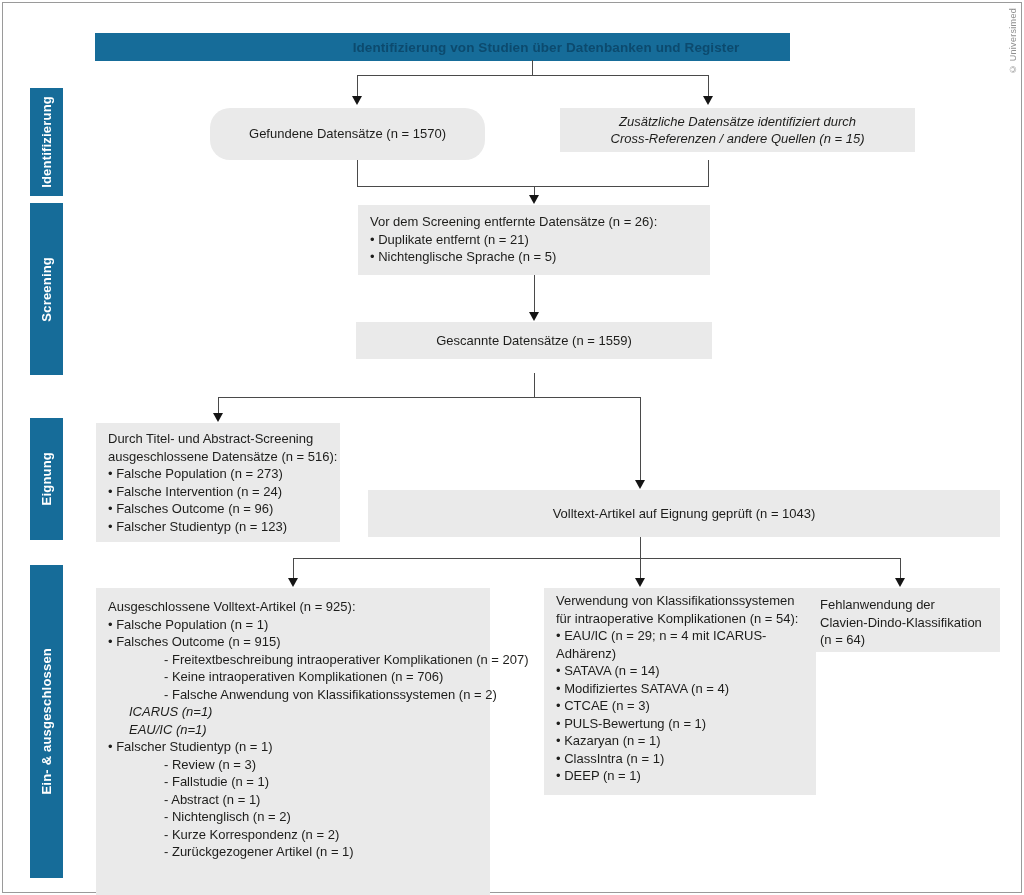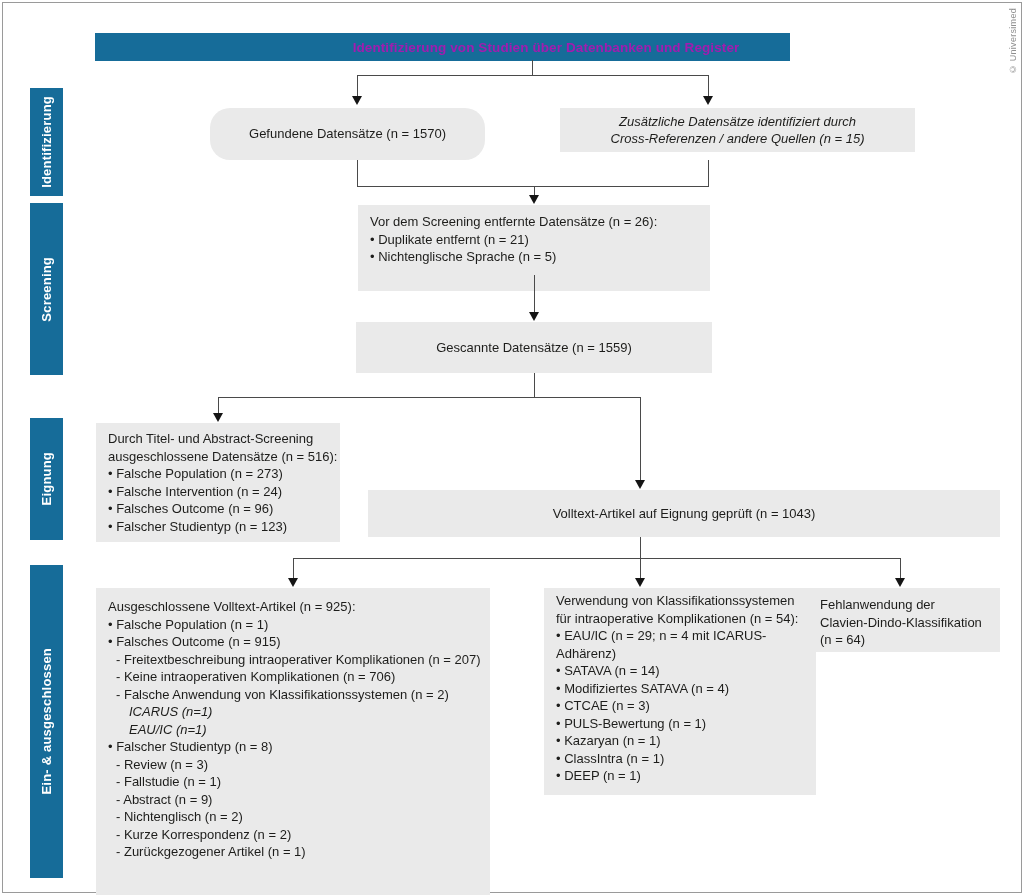--- a/index.html
+++ b/index.html
@@ -6,35 +6,35 @@
   #stage{
     position:relative;width:1024px;height:895px;background:#fff;
     font-family:"Liberation Sans",sans-serif;color:#1d1d1b;overflow:hidden;
   }
   #frame{position:absolute;left:2px;top:2px;right:2px;bottom:2px;border:1px solid #9a9a9a;}
   .bluebar{position:absolute;background:#166c99;}
   .headerbar{left:95px;top:33px;width:695px;height:28px;}
   .header-title{
     position:absolute;left:350px;top:33px;width:392px;height:28px;
     display:flex;align-items:center;justify-content:center;
-    color:#a21caf;font-weight:bold;font-size:13.5px;letter-spacing:.1px;
+    color:#0c4a6e;font-weight:bold;font-size:13.5px;letter-spacing:.1px;
   }
   .stage-label{
     position:absolute;left:30px;width:33px;
     display:flex;align-items:center;justify-content:center;
     color:#fff;font-weight:bold;font-size:13px;
   }
   .stage-label span{
     writing-mode:vertical-rl;transform:rotate(180deg);white-space:nowrap;letter-spacing:.2px;
   }
   .box{position:absolute;background:#eaeaea;font-size:13px;line-height:17.5px;}
   .box.center{display:flex;flex-direction:column;align-items:center;justify-content:center;text-align:center;}
   .box.leftpad{padding:8px 10px 0 12px;box-sizing:border-box;}
   .line{white-space:nowrap;}
-  .lvl1{padding-left:8px;}
+  .lvl1{padding-left:8px;margin-left:48px;}
   .lvl2{padding-left:21px;font-style:italic;}
   .vline{position:absolute;width:1.2px;background:#4a4a4a;}
   .hline{position:absolute;height:1.2px;background:#4a4a4a;}
   .ahead{position:absolute;width:0;height:0;border-left:5px solid transparent;border-right:5px solid transparent;border-top:9px solid #151515;}
   .copyright{
     position:absolute;right:6px;top:8px;color:#8f8f8f;font-size:9px;
     writing-mode:vertical-rl;transform:rotate(180deg);letter-spacing:.3px;
   }
 </style>
 </head>
@@ -75,30 +75,30 @@
     <div class="line">Zusätzliche Datensätze identifiziert durch</div>
     <div class="line">Cross-Referenzen / andere Quellen (n = 15)</div>
   </div>
 
   <div class="vline" style="left:357px;top:160px;height:26px;"></div>
   <div class="vline" style="left:708px;top:160px;height:26px;"></div>
   <div class="hline" style="left:357px;top:186px;width:352px;"></div>
   <div class="vline" style="left:534px;top:186px;height:10px;"></div>
   <div class="ahead" style="left:529px;top:195px;"></div>
 
-  <div class="box leftpad" style="left:358px;top:205px;width:352px;height:86px;">
+  <div class="box leftpad" style="left:358px;top:205px;width:352px;height:70px;">
     <div class="line">Vor dem Screening entfernte Datensätze (n = 26):</div>
     <div class="line">• Duplikate entfernt (n = 21)</div>
     <div class="line">• Nichtenglische Sprache (n = 5)</div>
   </div>
 
   <div class="vline" style="left:534px;top:275px;height:38px;"></div>
   <div class="ahead" style="left:529px;top:312px;"></div>
 
-  <div class="box center" style="left:356px;top:322px;width:356px;height:51px;">
+  <div class="box center" style="left:356px;top:322px;width:356px;height:37px;">
     <div class="line">Gescannte Datensätze (n = 1559)</div>
   </div>
 
   <div class="vline" style="left:534px;top:373px;height:24px;"></div>
   <div class="hline" style="left:218px;top:397px;width:423px;"></div>
   <div class="vline" style="left:218px;top:397px;height:17px;"></div>
   <div class="ahead" style="left:213px;top:413px;"></div>
   <div class="vline" style="left:640px;top:397px;height:84px;"></div>
   <div class="ahead" style="left:635px;top:480px;"></div>
 
@@ -126,24 +126,24 @@
 
   <div class="box leftpad" style="left:96px;top:588px;width:394px;height:347px;padding-top:10px;">
     <div class="line">Ausgeschlossene Volltext-Artikel (n = 925):</div>
     <div class="line">• Falsche Population (n = 1)</div>
     <div class="line">• Falsches Outcome (n = 915)</div>
     <div class="line lvl1">- Freitextbeschreibung intraoperativer Komplikationen (n = 207)</div>
     <div class="line lvl1">- Keine intraoperativen Komplikationen (n = 706)</div>
     <div class="line lvl1">- Falsche Anwendung von Klassifikationssystemen (n = 2)</div>
     <div class="line lvl2">ICARUS (n=1)</div>
     <div class="line lvl2">EAU/IC (n=1)</div>
-    <div class="line">• Falscher Studientyp (n = 8)</div>
+    <div class="line">• Falscher Studientyp (n = 1)</div>
     <div class="line lvl1">- Review (n = 3)</div>
     <div class="line lvl1">- Fallstudie (n = 1)</div>
-    <div class="line lvl1">- Abstract (n = 9)</div>
+    <div class="line lvl1">- Abstract (n = 1)</div>
     <div class="line lvl1">- Nichtenglisch (n = 2)</div>
     <div class="line lvl1">- Kurze Korrespondenz (n = 2)</div>
     <div class="line lvl1">-  Zurückgezogener Artikel (n = 1)</div>
   </div>
 
   <div class="box leftpad" style="left:525px;top:588px;width:272px;height:207px;padding-top:4px;margin-left:19px;">
     <div class="line">Verwendung von Klassifikationssystemen</div>
     <div class="line">für intraoperative Komplikationen (n = 54):</div>
     <div class="line">• EAU/IC (n = 29; n = 4 mit ICARUS-</div>
     <div class="line">Adhärenz)</div>

